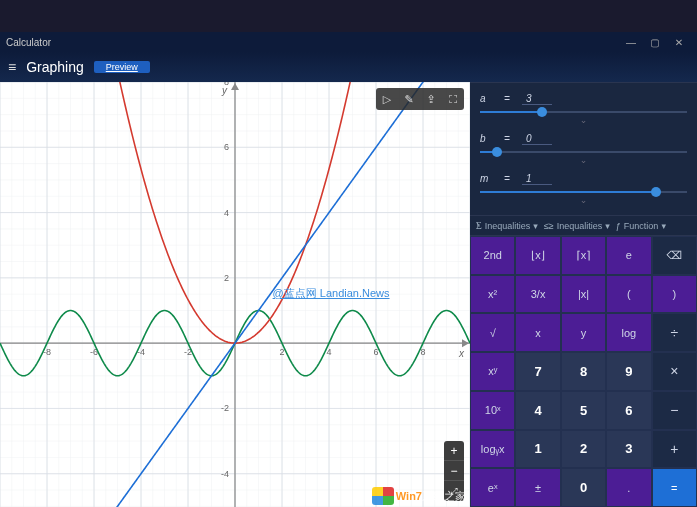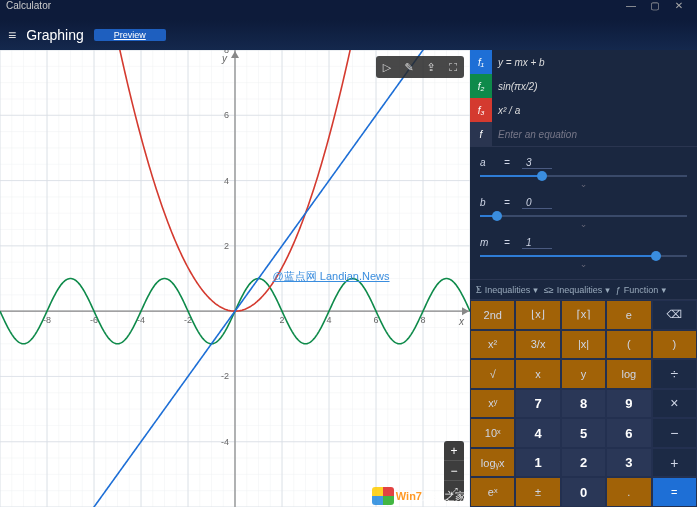--- a/index.html
+++ b/index.html
@@ -1,24 +1,24 @@
 <!DOCTYPE html>
 <html><head>
 <meta charset="utf-8">
 <style>
 * { box-sizing: border-box; margin: 0; padding: 0; font-family: "Segoe UI", sans-serif; }
 html, body { width: 697px; height: 507px; overflow: hidden; background: #1a1a2e; }
 .window { width: 100%; height: 100%; display: flex; flex-direction: column; }
-.titlebar { height: 20px; background: #0d1b3a; color: #ccc; display: flex; padding: 0 6px; font-size: 10px; }
+.titlebar { height: 20px; background: #0d1b3a; color: #ccc; display: flex; align-items: center; padding: 0 6px; font-size: 10px; margin-top: 32px; }
 .titlebar .spacer { flex: 1; }
 .titlebar .btn { width: 24px; text-align: center; color: #aaa; cursor: default; }
 .header { height: 30px; background: linear-gradient(180deg,#0d1b3a,#14284d); color: #fff; display: flex; align-items: center; padding: 0 8px; gap: 10px; }
 .hamburger { font-size: 14px; color: #ddd; }
 .header .title { font-size: 14px; font-weight: 400; text-align: right; }
-.preview-badge { background: #1e5fbf; color: #fff; font-size: 9px; padding: 1px 20px; border-radius: 2px; text-decoration: underline; }
+.preview-badge { background: #1e5fbf; color: #fff; font-size: 9px; padding: 1px 12px; border-radius: 2px; text-decoration: underline; }
 .body { flex: 1; display: flex; min-height: 0; }
 .graph-area { flex: 1; position: relative; background: #fff; }
 .graph-area svg { position: absolute; inset: 0; }
 .toolbar { position: absolute; top: 6px; right: 6px; display: flex; background: rgba(40,40,40,.85); border-radius: 3px; }
 .toolbar .tbtn { width: 22px; height: 22px; display: flex; align-items: center; justify-content: center; color: #ddd; font-size: 11px; }
 .zoom-ctrl { position: absolute; right: 6px; bottom: 6px; display: flex; flex-direction: column; background: rgba(40,40,40,.9); border-radius: 3px; }
 .zoom-ctrl .zbtn { width: 20px; height: 20px; color: #fff; display: flex; align-items: center; justify-content: center; font-size: 12px; border-bottom: 1px solid #555; }
 .zoom-ctrl .zbtn:last-child { border-bottom: none; font-size: 9px; }
 .watermark { position: absolute; left: 58%; top: 48%; color: #3a8dde; font-size: 11px; text-decoration: underline; }
 .corner-wm { position: absolute; right: 4px; bottom: 2px; display: flex; align-items: center; gap: 2px; opacity: .85; }
@@ -40,21 +40,21 @@
 .slider { position: relative; height: 10px; }
 .slider .track { position: absolute; left: 0; right: 0; top: 4px; height: 2px; background: #3a4a6a; }
 .slider .fill { position: absolute; left: 0; top: 4px; height: 2px; background: #2e7cd6; }
 .slider .thumb { position: absolute; top: 0; width: 10px; height: 10px; background: #3a8dde; border-radius: 50%; transform: translateX(-5px); }
 .chev { text-align: center; color: #667; font-size: 9px; margin-top: -2px; }
 .cat-row { display: flex; align-items: center; border-top: 1px solid #2a3550; border-bottom: 1px solid #2a3550; padding: 4px 6px; gap: 6px; font-size: 9px; color: #9ab; }
 .cat { display: flex; align-items: center; gap: 3px; }
 .cat .ic { font-size: 9px; }
 .keypad { flex: 1; display: grid; grid-template-columns: repeat(5, 1fr); grid-auto-rows: 1fr; }
 .key { display: flex; align-items: center; justify-content: center; font-size: 11px; color: #cfd6e6; border: 0.5px solid #233050; }
-.key.fn { background: #a16207; }
+.key.fn { background: #4c1d95; }
 .key.num { background: #2a3757; color: #fff; font-weight: 600; font-size: 13px; }
 .key.accent { background: #1e6fd6; color: #fff; }
 .key.op { background: #1c2a45; font-size: 14px; }
 .key.back { background: #1c2a45; }
 </style>
 </head>
 <body>
 
 <div class="window">
   <div class="titlebar">
@@ -196,38 +196,20 @@
         <div class="zbtn">−</div>
         <div class="zbtn">⤢</div>
       </div>
       <div class="watermark">@蓝点网 Landian.News</div>
       <div class="corner-wm">
         <div class="flag"></div>
         <div class="t"><b>Win7</b>系统之家</div>
       </div>
     </div>
     <div class="side">
-      <div class="eqlist" id="eqlist">
-          <div class="eqrow">
-            <div class="eqtag" style="background:#1e6fd6">f₁</div>
-            <div class="eqtext">y = mx + b</div>
-          </div>
-          <div class="eqrow">
-            <div class="eqtag" style="background:#0e8a4a">f₂</div>
-            <div class="eqtext">sin(πx/2)</div>
-          </div>
-          <div class="eqrow">
-            <div class="eqtag" style="background:#d43a2f">f₃</div>
-            <div class="eqtext">x² / a</div>
-          </div>
-          <div class="eqrow placeholder">
-            <div class="eqtag" style="background:#2a3550">f</div>
-            <div class="eqtext">Enter an equation</div>
-          </div>
-        </div>
       <div class="vars" id="vars">
           <div class="varrow">
             <div class="varlabel">
               <span class="vn">a</span>
               <span class="eq">=</span>
               <span class="vv">3</span>
             </div>
   <div class="slider">
               <div class="track"></div>
               <div class="fill" style="width:30%"></div>

